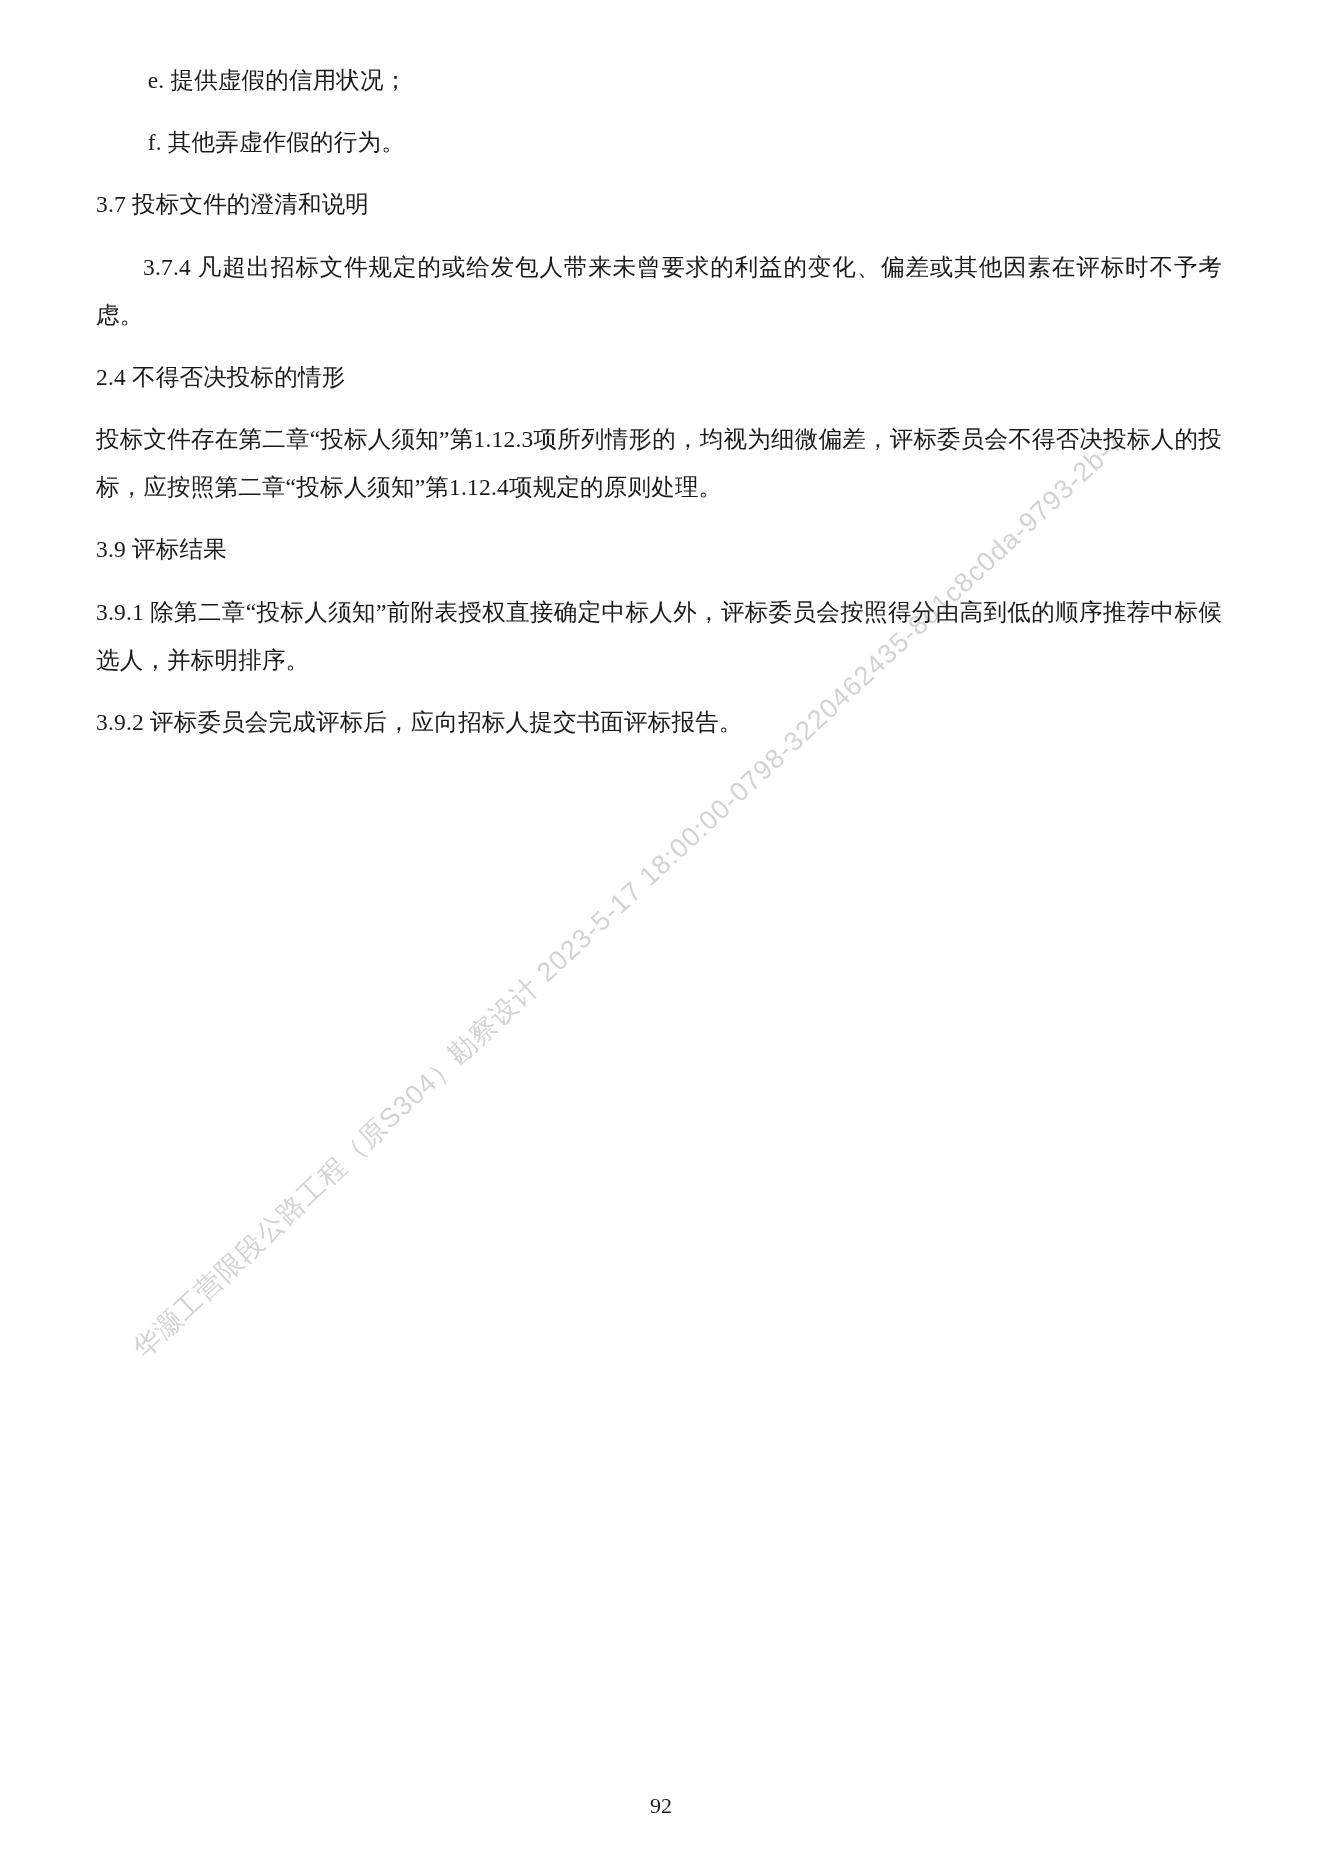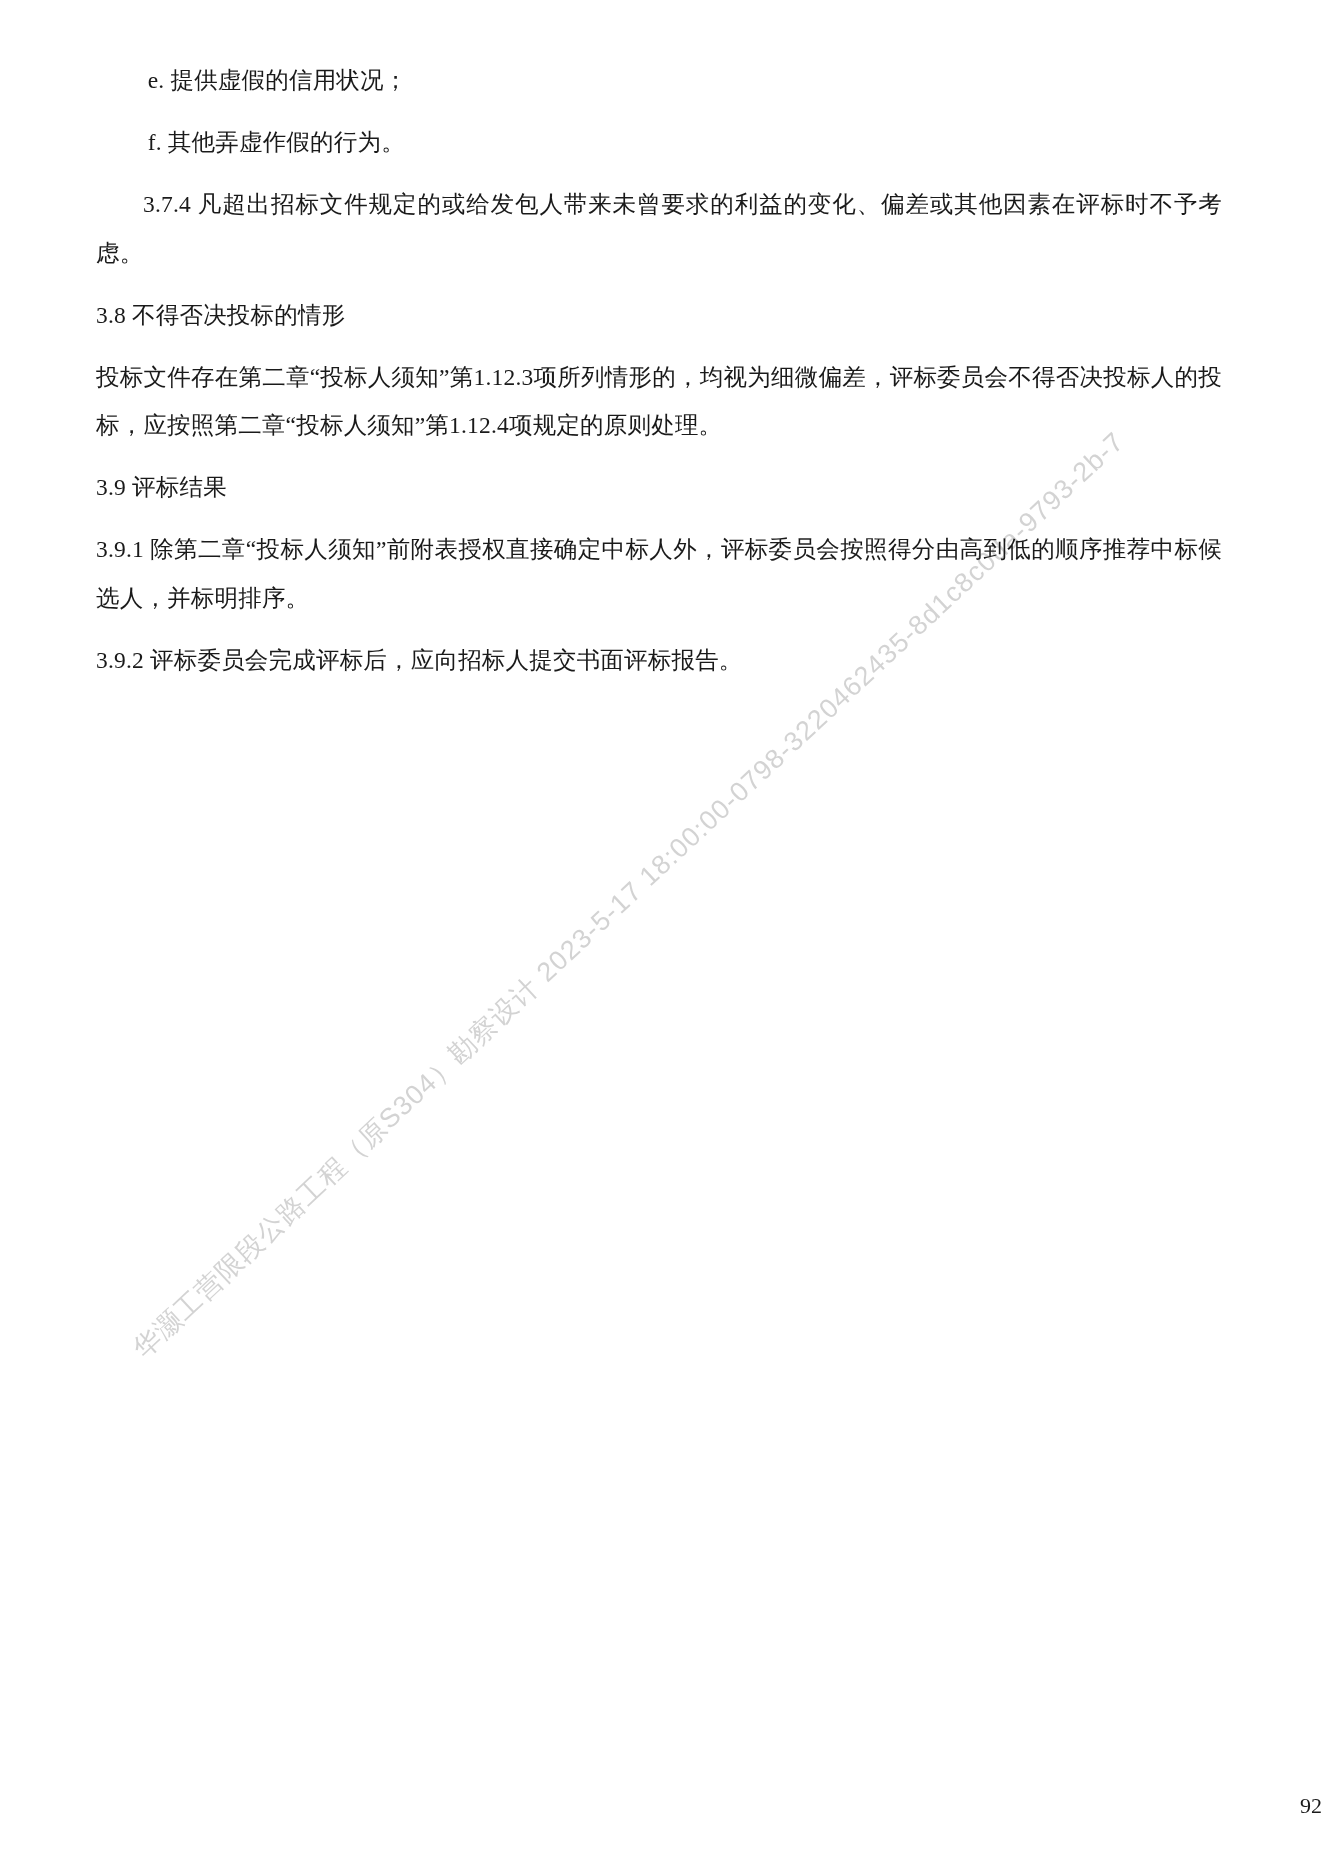--- a/index.html
+++ b/index.html
@@ -46,21 +46,21 @@
     margin: 0 0 16px 0;
     font-size: 23.5px;
     line-height: 2.05;
     text-indent: 0;
   }
   .page-number {
     position: absolute;
     left: 0;
     right: 0;
     bottom: 52px;
-    text-align: right;
+    text-align: center;
     font-size: 22px;
     color: #1a1a1a;
     z-index: 2;
   }
   
   .watermark {
     position: absolute;
     left: 0;
     top: 0;
     width: 1322px;
@@ -92,27 +92,28 @@
   <div class="watermark">
     <div class="wm-text wm1">华灏工营限段公路工程（原S304）勘察设计 2023-5-17 18:00:00-0798-3220462435-8d1c8c0da-9793-2b-7</div>
   </div>
 
   <div class="content">
 
     <p class="para indent1">e. 提供虚假的信用状况；</p>
 
     <p class="para indent1">f. 其他弄虚作假的行为。</p>
 
+    <p class="para heading">3.7  投标文件的澄清和说明</p>
 
 
 
 
     <p class="para indent-sub">3.7.4  凡超出招标文件规定的或给发包人带来未曾要求的利益的变化、偏差或其他因素在评标时不予考虑。</p>
 
-    <p class="para heading">3.8  不得否决投标的情形</p>
+    <p class="para heading">2.4  不得否决投标的情形</p>
 
     <p class="para noindent">投标文件存在第二章“投标人须知”第1.12.3项所列情形的，均视为细微偏差，评标委员会不得否决投标人的投标，应按照第二章“投标人须知”第1.12.4项规定的原则处理。</p>
 
     <p class="para heading">3.9  评标结果</p>
 
     <p class="para noindent">3.9.1  除第二章“投标人须知”前附表授权直接确定中标人外，评标委员会按照得分由高到低的顺序推荐中标候选人，并标明排序。</p>
 
     <p class="para noindent">3.9.2  评标委员会完成评标后，应向招标人提交书面评标报告。</p>
 
   </div>

